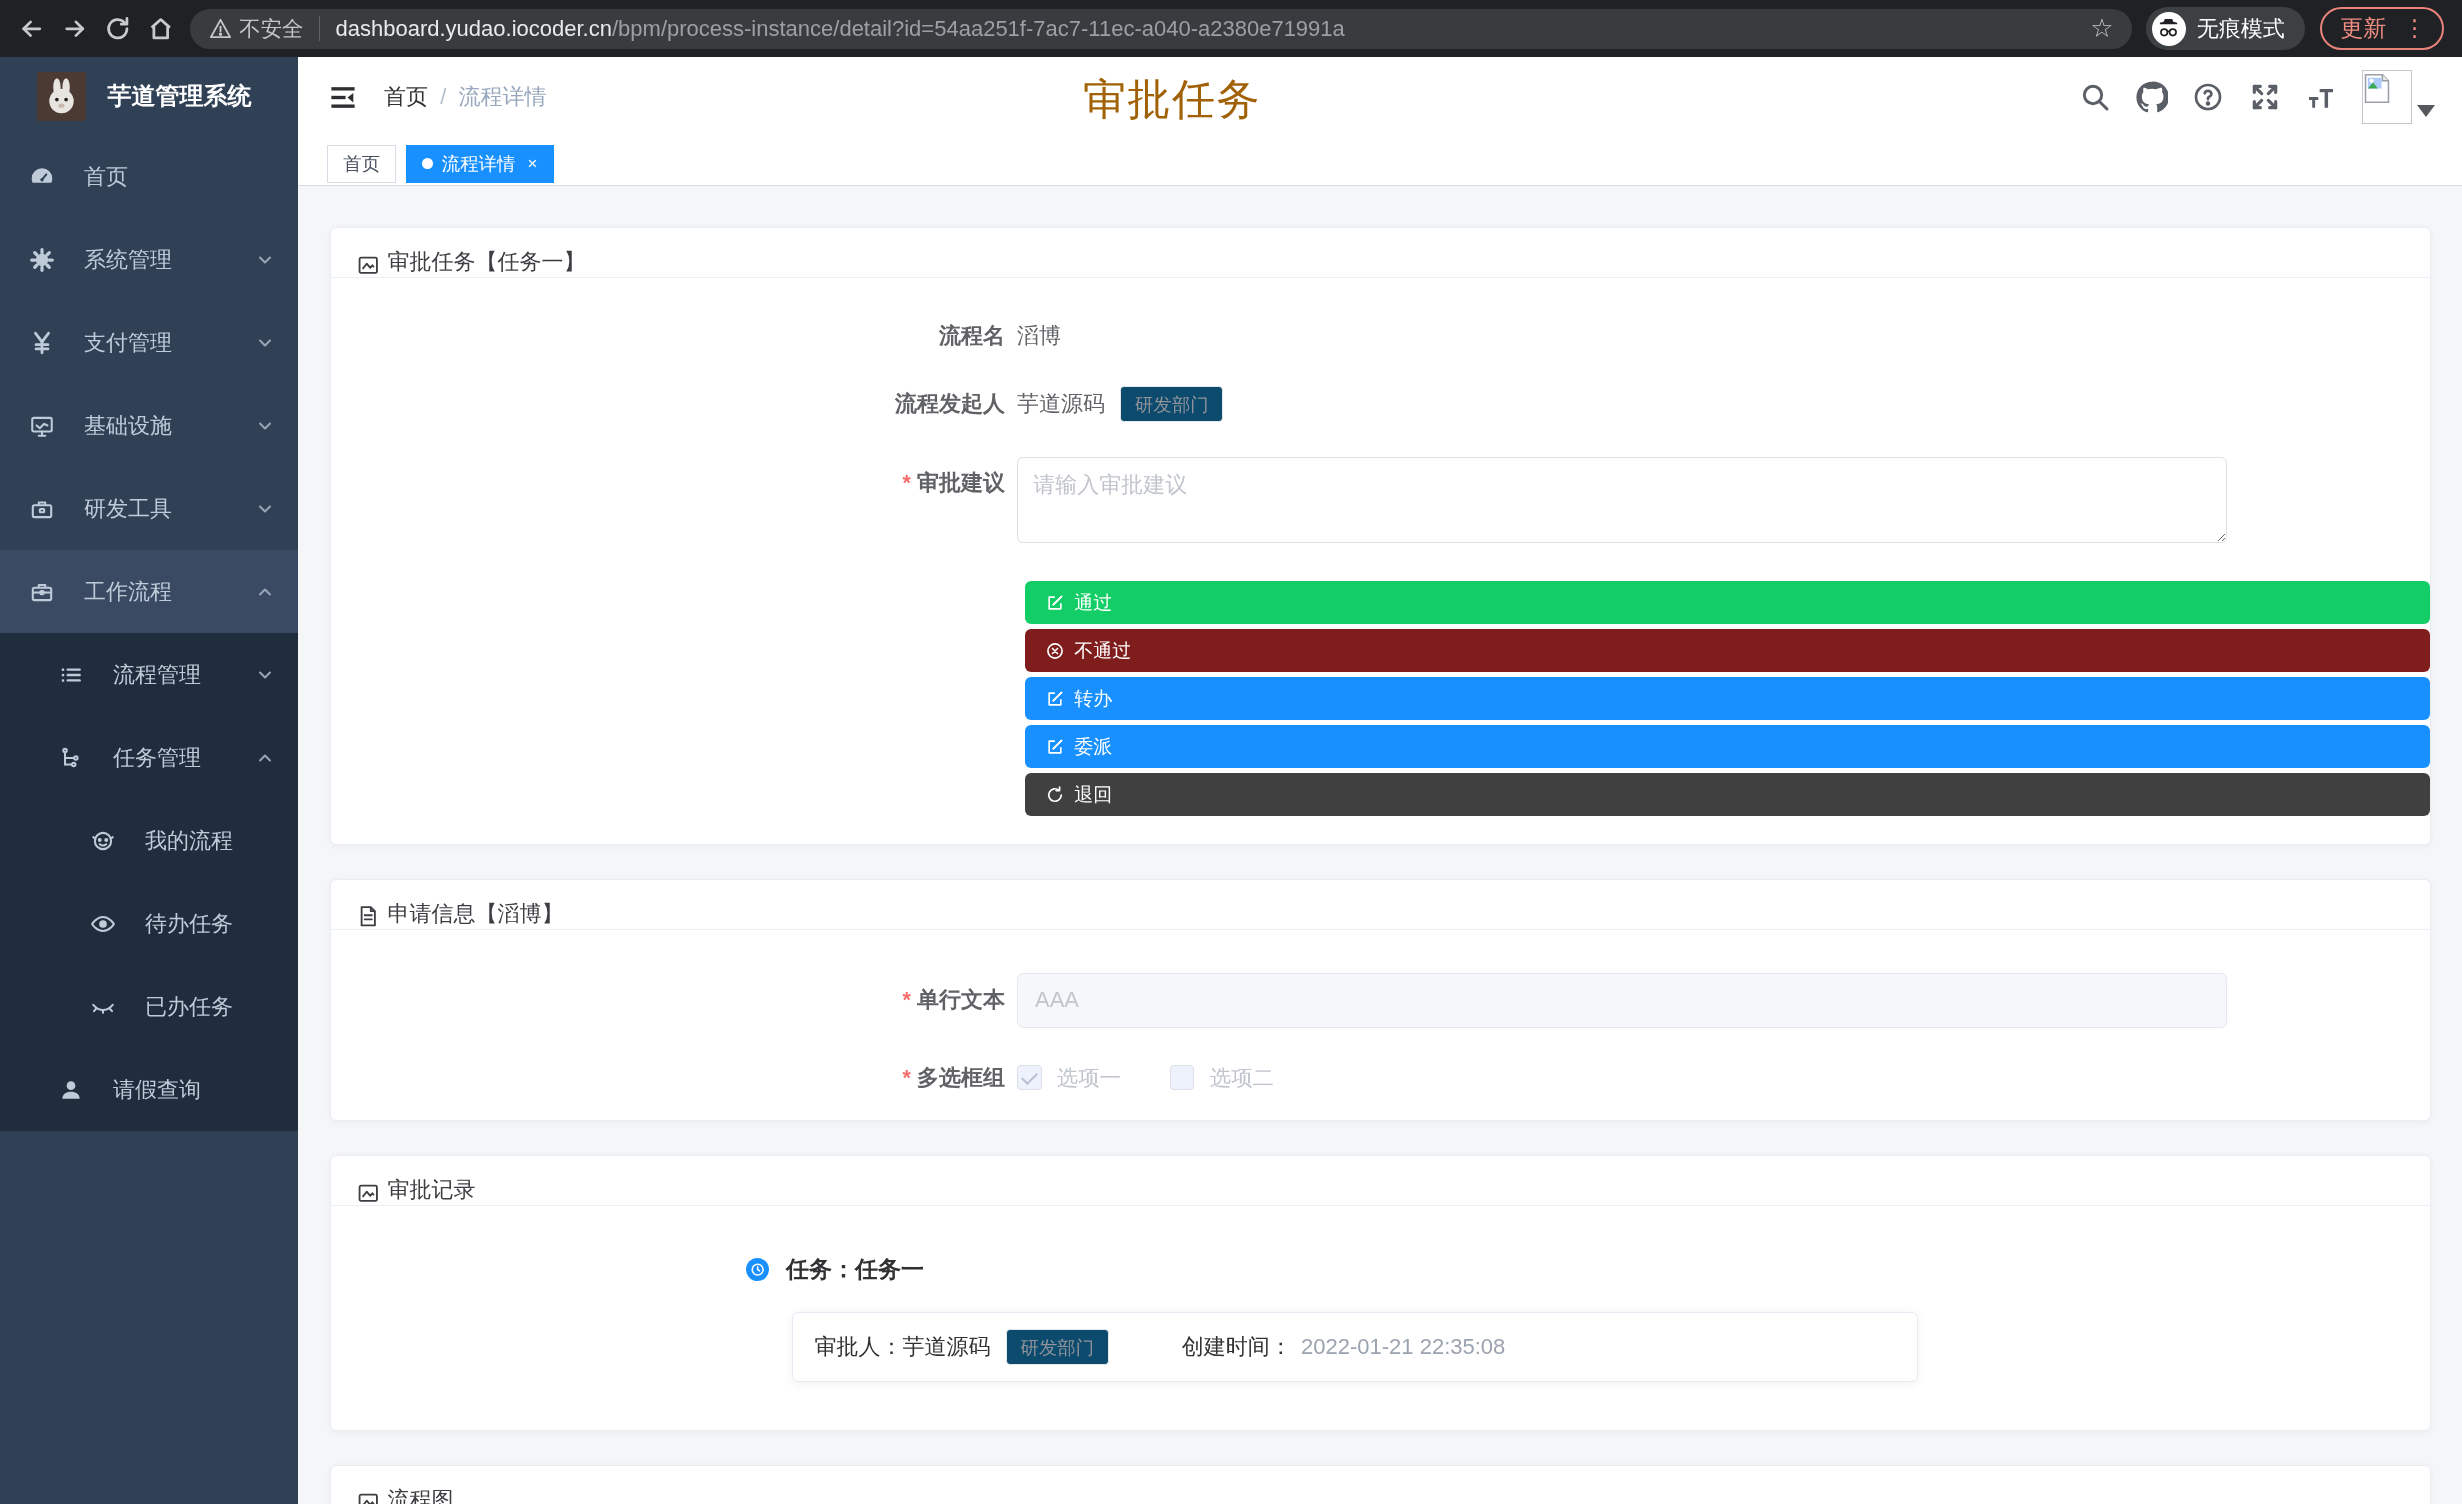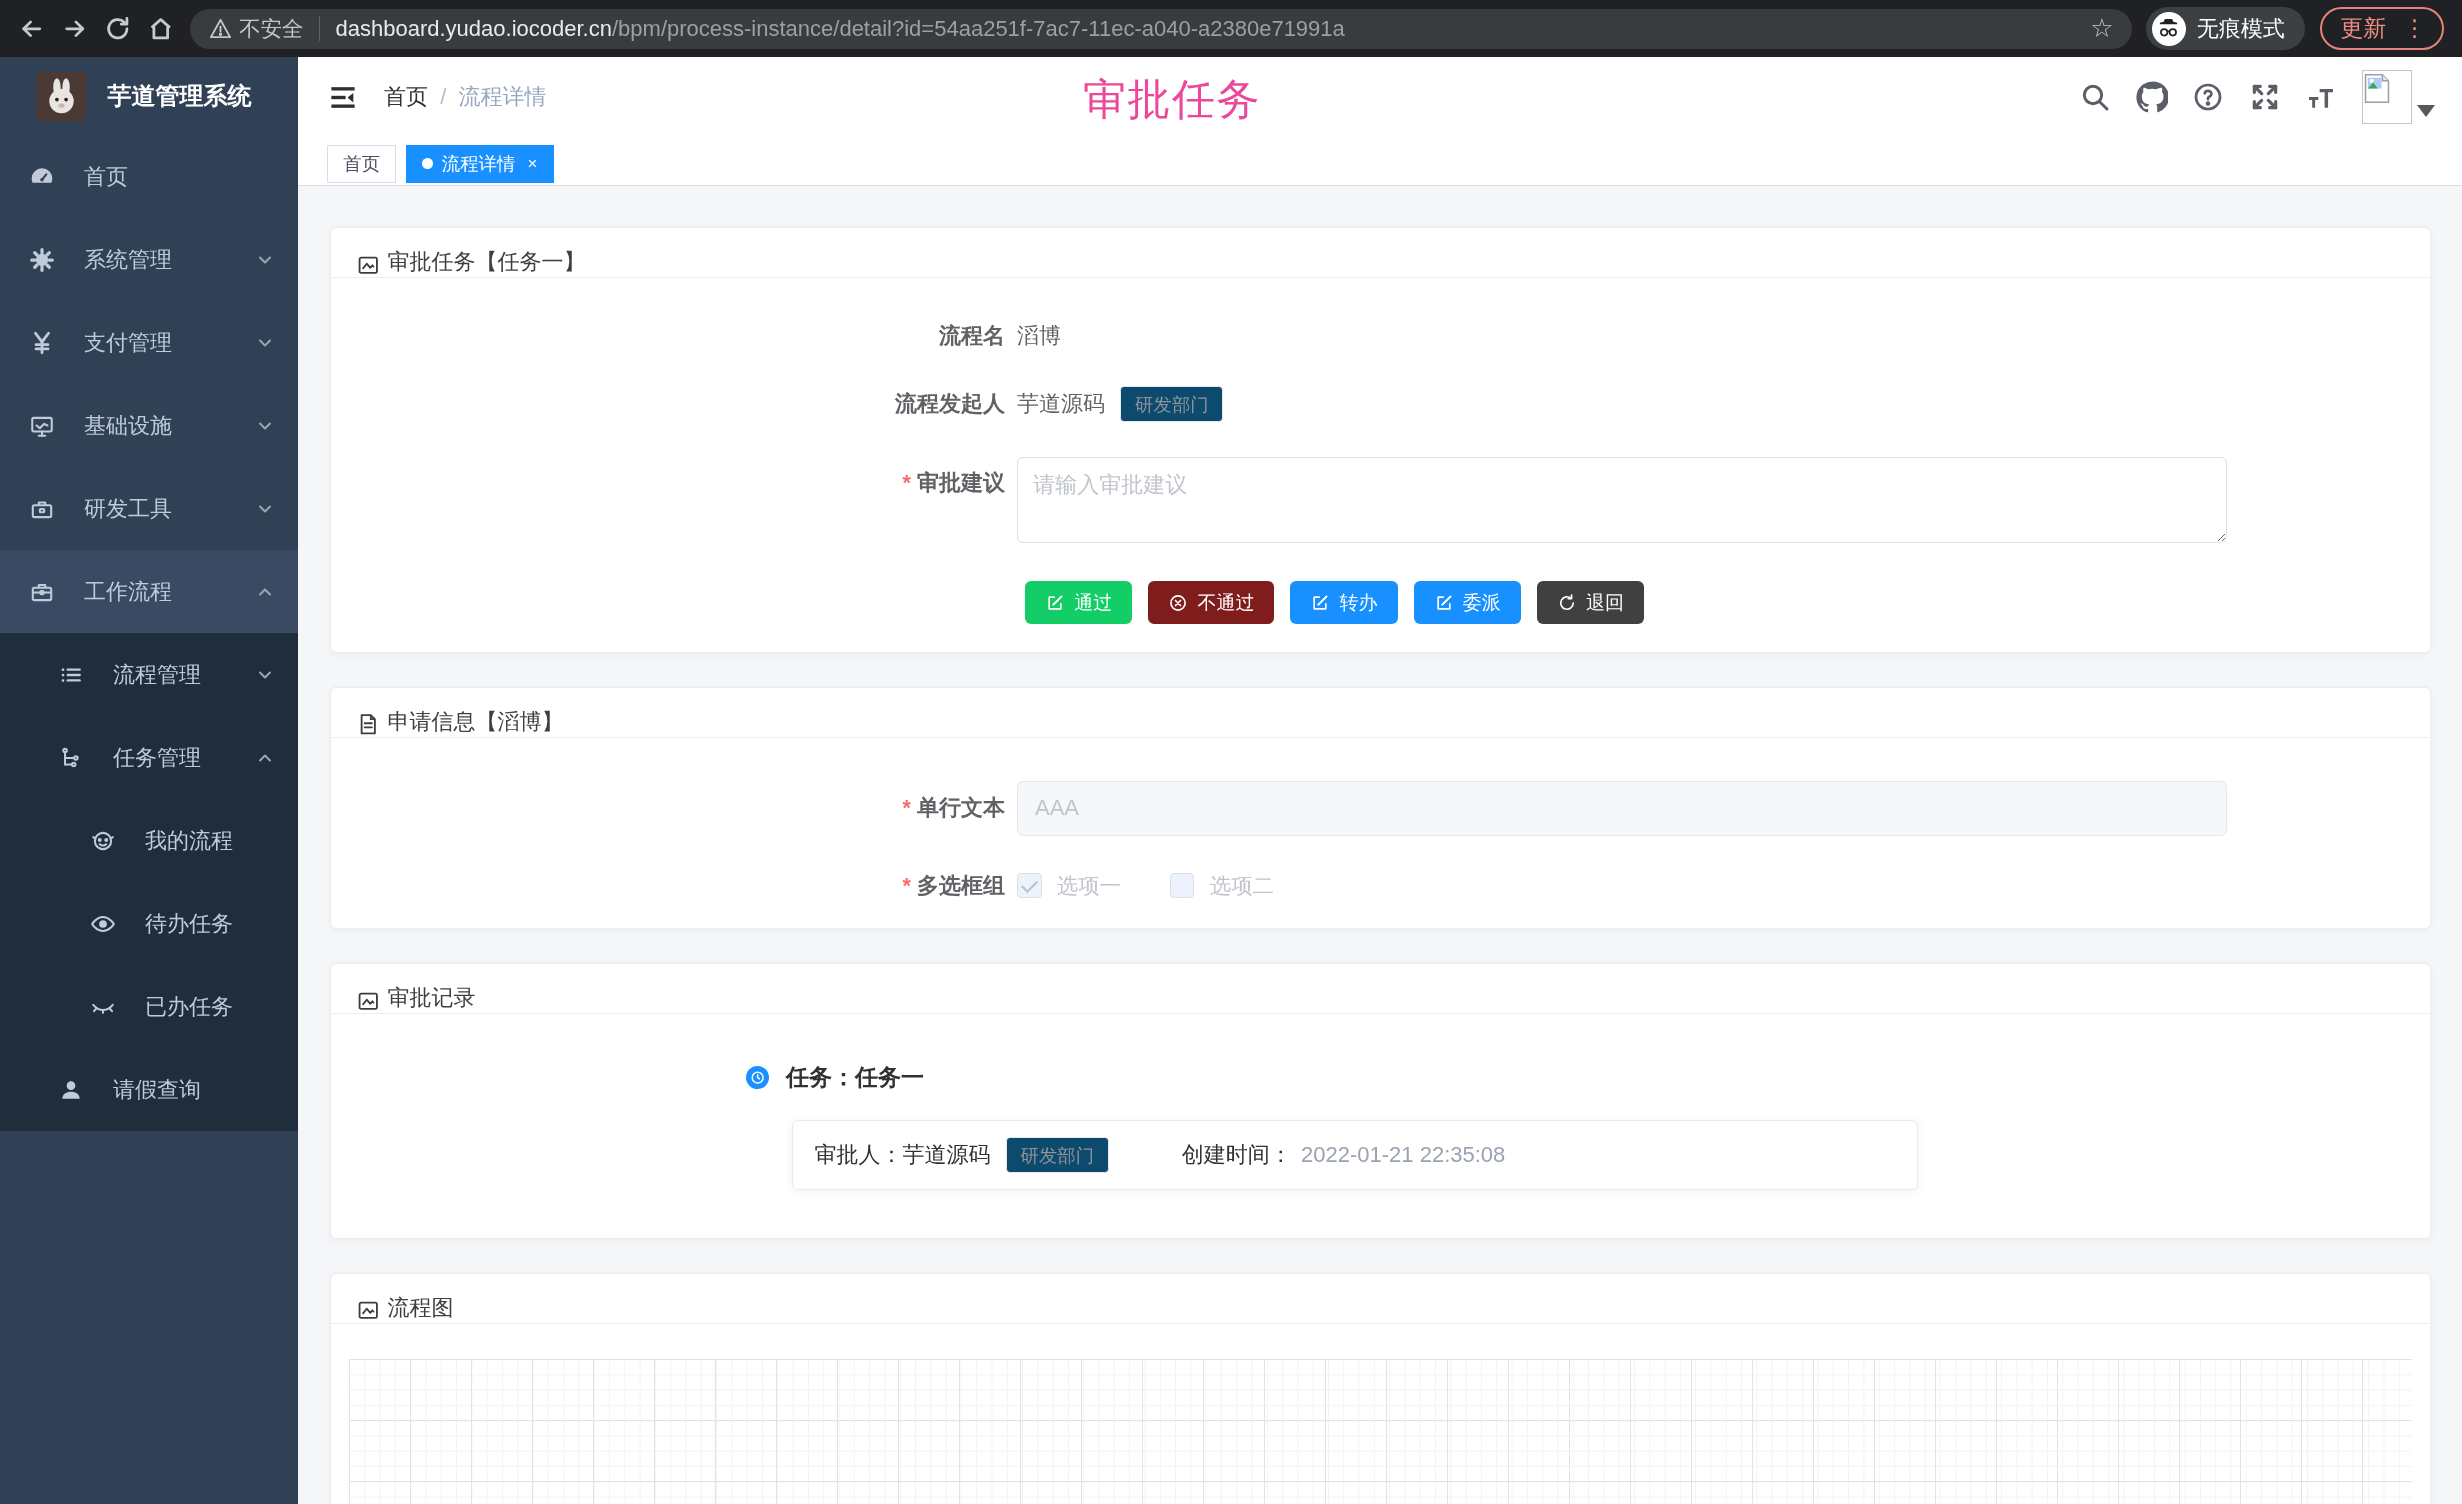--- a/index.html
+++ b/index.html
@@ -40,21 +40,21 @@
   .submenu .menu-item.level2 { padding-left:90px; }
 
   
   .main { flex:1; display:flex; flex-direction:column; min-width:0; position:relative; }
   .topbar { height:80px; background:#fff; display:flex; align-items:center; padding:0 27.5px; position:relative; }
   .hamburger { width:34px; height:31px; color:#2d2f33; margin-right:24.5px; }
   .crumb { display:flex; align-items:center; gap:12.2px; font-size:22px; }
   .crumb-home { color:#303133; }
   .crumb-sep { color:#b4bccc; }
   .crumb-cur { color:#97a8be; }
-  .annotation { position:absolute; left:785px; top:13.8px; color:#ec4899; font-size:43px; letter-spacing:1.5px; }
+  .annotation { position:absolute; left:785px; top:13.8px; color:#a16207; font-size:43px; letter-spacing:1.5px; }
   .top-icons { margin-left:auto; display:flex; align-items:center; gap:24.5px; }
   .tool-ic { width:32px; height:32px; color:#5a5e66; }
   .avatar-box { width:50px; height:54px; background:#fff; border:1.5px solid #c6c6c6; position:relative; }
   .avatar-caret { width:0; height:0; border-left:9.2px solid transparent; border-right:9.2px solid transparent; border-top:12.2px solid #55585c; margin-left:4.6px; margin-top:35px;}
 
   .tabbar { height:49px; background:#fff; border-bottom:1.5px solid #d8dce5; display:flex; align-items:flex-start; gap:9.2px; padding:7.6px 0 0 29px; box-shadow:0 1.5px 4.6px rgba(0,0,0,.04); }
   .tab { height:38px; display:flex; align-items:center; padding:0 15.3px; border:1.5px solid #d8dce5; background:#fff; color:#495060; font-size:18.4px; cursor:pointer; }
   .tab.active { background:#1890ff; border-color:#1890ff; color:#fff; }
   .tab .dot { width:10.7px; height:10.7px; border-radius:50%; background:#fff; margin-right:9.2px; }
   .tab .close { margin-left:12.2px; font-size:17px; }
@@ -70,21 +70,21 @@
   .form-row.first { margin-top:20px; }
   .form-label { width:674px; text-align:right; font-size:22px; color:#606266; flex:0 0 auto; font-weight:bold;}
   .req::before { content:"*"; color:#f56c6c; margin-right:6.1px; font-size:21.4px; }
   .form-content { margin-left:12px; display:flex; align-items:center; }
   .plain-value { font-size:22px; color:#606266; }
   .tag { display:inline-block; background:#0c4a6e; border:1.5px solid #e9e9eb; color:#909399; border-radius:4.6px; font-size:18.4px; padding:4.6px 13.8px; margin-left:15.3px; }
   textarea.el-textarea { width:1210px; height:86px; border:1.5px solid #dcdfe6; border-radius:6.1px; font-size:22px; padding:12.2px 15.3px; color:#606266; resize:both; font-family:inherit; }
   textarea.el-textarea::placeholder { color:#c0c4cc; }
   input.el-input-disabled { width:1210px; height:55px; background:#f5f7fa; border:1.5px solid #e4e7ed; border-radius:6.1px; font-size:22px; padding:0 17px; color:#c0c4cc; }
 
-  .btn-row { display:flex; gap:16px; margin-top:38px; margin-left:694px; }
+  .btn-row { display:flex; gap:5px; margin-top:38px; margin-left:694px;flex-direction:column; }
   .btn { height:43px; border:none; border-radius:6.1px; color:#fff; font-size:19px; display:flex; align-items:center; gap:9.2px; padding:0 20px; cursor:pointer; font-family:inherit;}
   .b-icon { width:20px; height:20px; }
   .btn-success { background:#13ce66; }
   .btn-danger { background:#7f1d1d; }
   .btn-primary { background:#1890ff; }
   .btn-warning { background:#404040; }
 
   .checkbox-group { display:flex; align-items:center; gap:49px; }
   .checkbox { display:flex; align-items:center; gap:15.3px; }
   .cb-box { width:24.5px; height:24.5px; border:1.5px solid #dcdfe6; background:#edf2fc; border-radius:3.8px; position:relative; }

